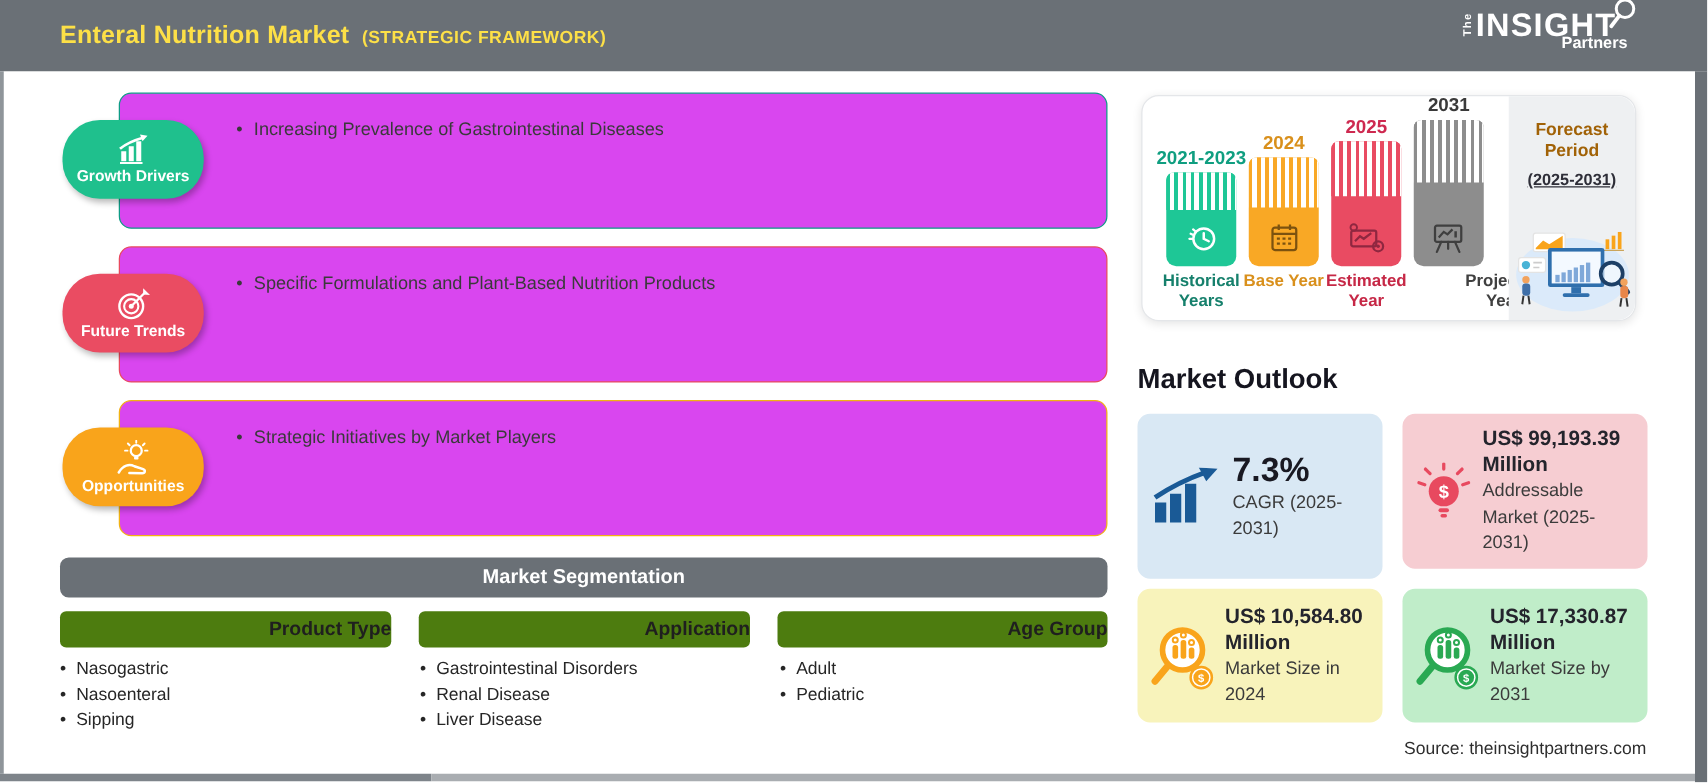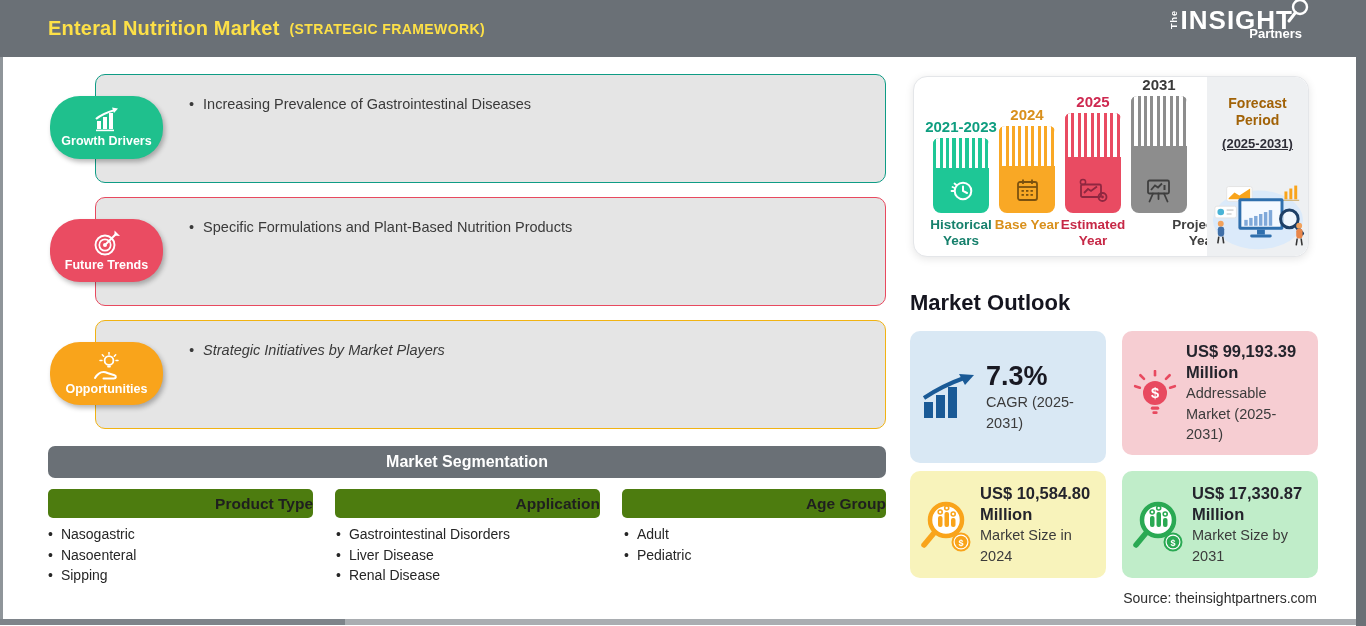--- a/index.html
+++ b/index.html
@@ -17,24 +17,24 @@
   .logo-the{writing-mode:vertical-rl;transform:rotate(180deg);font-size:9px;font-weight:700;letter-spacing:1px;margin-right:2px;}
   .logo-insight{font-size:26px;font-weight:800;letter-spacing:1px;line-height:26px;}
   .logo-mag{margin-left:-7px;margin-top:-16px;}
   .logo-partners{text-align:right;font-size:13px;font-weight:700;margin-top:-7px;margin-right:8px;}
   
   .edge-left{position:absolute;left:0;top:57px;width:3px;height:562px;background:#8f959a;}
   .edge-right{position:absolute;right:0;top:57px;width:10px;height:569px;background:#6a7076;}
   .bottom-bar-a{position:absolute;left:0;top:619px;width:345px;height:6px;background:#7e848a;}
   .bottom-bar-b{position:absolute;left:345px;top:619px;width:1011px;height:6px;background:#a9adb1;}
   
-  .fw-box{position:absolute;left:95px;width:791px;height:109px;border-radius:10px;background:#e5e5e5;box-sizing:border-box;}
+  .fw-box{position:absolute;left:95px;width:791px;height:109px;border-radius:10px;background:#d946ef;box-sizing:border-box;}
   .fw-box.green{top:74px;border:1.6px solid #0e9c85;}
   .fw-box.red{top:197px;border:1.6px solid #e8495f;}
-  .fw-box.orange{top:320px;border:1.6px solid #f1b313;font-style:italic;}
+  .fw-box.orange{top:320px;border:1.6px solid #f1b313;}
   .fw-point{margin:21px 0 0 93px;font-size:14.5px;color:#3a3a3a;}
   .fw-point::before{content:"•";margin-right:9px;}
   .badge{position:absolute;left:50px;width:113px;height:63px;border-radius:30px;color:#fff;
     display:flex;flex-direction:column;align-items:center;justify-content:center;gap:1px;
     box-shadow:2px 3px 5px rgba(0,0,0,.28);}
   .badge.green{top:96px;background:#1fc08d;}
   .badge.red{top:219px;background:#ea4c62;}
   .badge.orange{top:342px;background:#f9a41b;}
   .badge-label{font-size:12.5px;font-weight:700;}
   
@@ -180,22 +180,22 @@
   <div class="seg-head c3">
     <span>Age Group</span>
   </div>
   <div class="seg-list c1">
     <div class="seg-item">Nasogastric</div>
     <div class="seg-item">Nasoenteral</div>
     <div class="seg-item">Sipping</div>
   </div>
   <div class="seg-list c2">
     <div class="seg-item">Gastrointestinal Disorders</div>
+    <div class="seg-item">Renal Disease</div>
     <div class="seg-item">Liver Disease</div>
-    <div class="seg-item">Renal Disease</div>
   </div>
   <div class="seg-list c3">
     <div class="seg-item">Adult</div>
     <div class="seg-item">Pediatric</div>
   </div>
 
   <div class="timeline-card">
     <div class="tbar-year ty0">2021-2023</div>
     <div class="tbar-year ty1">2024</div>
     <div class="tbar-year ty2">2025</div>

